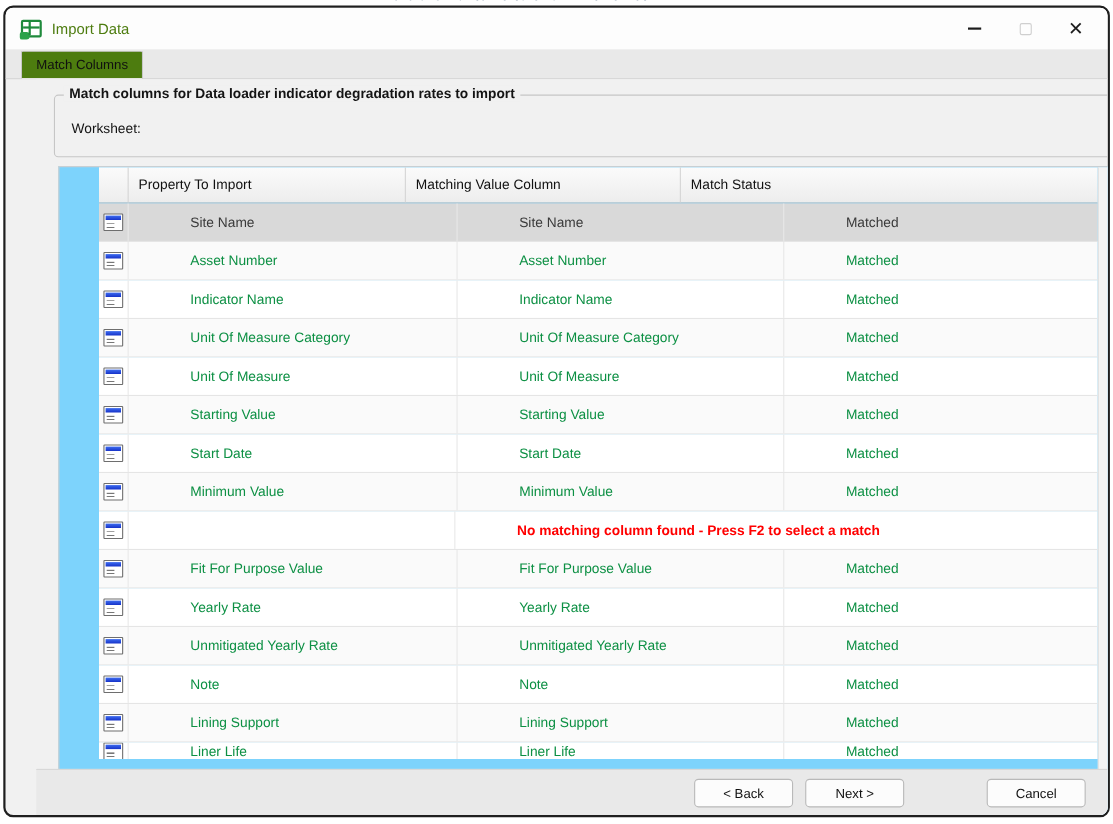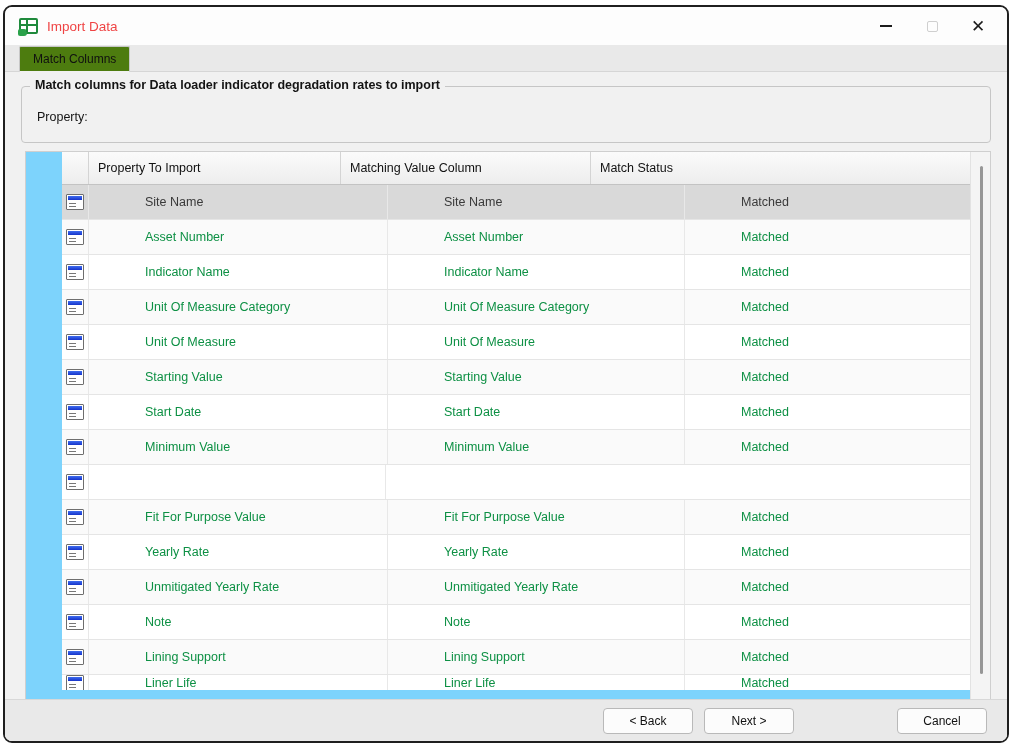--- a/index.html
+++ b/index.html
@@ -18,36 +18,36 @@
 
   
   .titlebar { height:38px; background:#fdfdfd; display:flex; align-items:center;
               padding-left:14px; position:relative; }
   .app-icon { width:19px; height:16px; border:2px solid #1f8a3c; border-radius:2px;
               background:#ffffff; position:relative; margin-right:9px; flex:0 0 auto; }
   .app-icon::before { content:""; position:absolute; left:0; right:0; top:4px; height:2px; background:#1f8a3c; }
   .app-icon::after  { content:""; position:absolute; top:0; bottom:0; left:5px; width:2px; background:#1f8a3c; }
   .app-icon .blob { position:absolute; left:-3px; bottom:-4px; width:9px; height:7px;
                     background:#2aa24a; border-radius:2px 3px 3px 2px; }
-  .title-text { font-size:13.5px; color:#ef4444; }
+  .title-text { font-size:13.5px; color:#4d7c0f; }
   .win-controls { position:absolute; right:6px; top:0; height:38px; display:flex; }
   .win-btn { width:46px; height:38px; display:flex; align-items:center; justify-content:center;
              color:#1c1c1c; font-size:15px; }
   .win-btn .dash { width:12px; height:2px; background:#1c1c1c; }
   .win-btn .box  { width:11px; height:11px; border:1.5px solid #cfcfcf; border-radius:2px; }
   .win-btn.close { font-size:17px; font-weight:400; }
 
   
   .tabstrip { height:27px; background:#e9e9e9; border-bottom:1px solid #d6d6d6; position:relative; }
   .tab { position:absolute; left:14px; bottom:-1px; height:26px; line-height:25px;
          padding:0 13px; background:#4d7c0f; border:1px solid #c7c7c7; border-bottom:1px solid #f1f1f1;
          border-radius:2px 2px 0 0; font-size:12px; color:#101010; }
 
   
-  .content { position:relative; height:669px; background:#f1f1f1; }
+  .content { position:relative; height:669px; background:#f1f1f1;margin-left:28px; }
 
   .groupbox { position:absolute; left:16px; top:14px; width:970px; height:57px;
               border:1px solid #c6c6c6; border-radius:4px; }
   .groupbox .legend { position:absolute; top:-9px; left:8px; background:#f1f1f1;
                       padding:0 5px; font-size:12.5px; font-weight:bold; color:#141414; white-space:nowrap; }
   .ws-label { position:absolute; left:15px; top:23px; font-size:12.5px; color:#141414; }
   .ws-field { position:absolute; left:157px; top:17px; width:315px; height:24px;
               border:1px solid #999999; background:#f3f3f3; display:flex; align-items:center; padding-left:7px; }
   .ws-icon { width:16px; height:13px; border:2px solid #1f8a3c; background:#fff; position:relative; margin-right:7px; flex:0 0 auto; }
   .ws-icon::before { content:""; position:absolute; left:0; right:0; top:2.5px; height:2px; background:#1f8a3c; }
@@ -129,21 +129,21 @@
   </div>
 
   <div class="tabstrip">
     <div class="tab">Match Columns</div>
   </div>
 
   <div class="content">
 
     <div class="groupbox">
       <span class="legend">Match columns for Data loader indicator degradation rates to import</span>
-      <span class="ws-label">Property:</span>
+      <span class="ws-label">Worksheet:</span>
     </div>
 
     <div class="grid-wrap">
       <div class="grid">
         <div class="grid-header">
           <div class="hcell c-icon"></div>
           <div class="hcell c-prop">Property To Import</div>
           <div class="hcell c-excel">Matching Value Column</div>
           <div class="hcell c-stat">Match Status</div>
         </div>
@@ -210,20 +210,21 @@
               </div>
               <div class="cell c-prop">Minimum Value</div>
               <div class="cell c-excel">Minimum Value</div>
               <div class="cell c-stat">Matched</div>
             </div>
             <div class="grid-row bad">
               <div class="cell icon-cell c-icon">
                 <span class="row-icon"></span>
               </div>
               <div class="cell c-excel"></div>
+              <div class="cell c-stat">No matching column found - Press F2 to select a match</div>
             </div>
             <div class="grid-row ok alt">
               <div class="cell icon-cell c-icon">
                 <span class="row-icon"></span>
               </div>
               <div class="cell c-prop">Fit For Purpose Value</div>
               <div class="cell c-excel">Fit For Purpose Value</div>
               <div class="cell c-stat">Matched</div>
             </div>
             <div class="grid-row ok">

